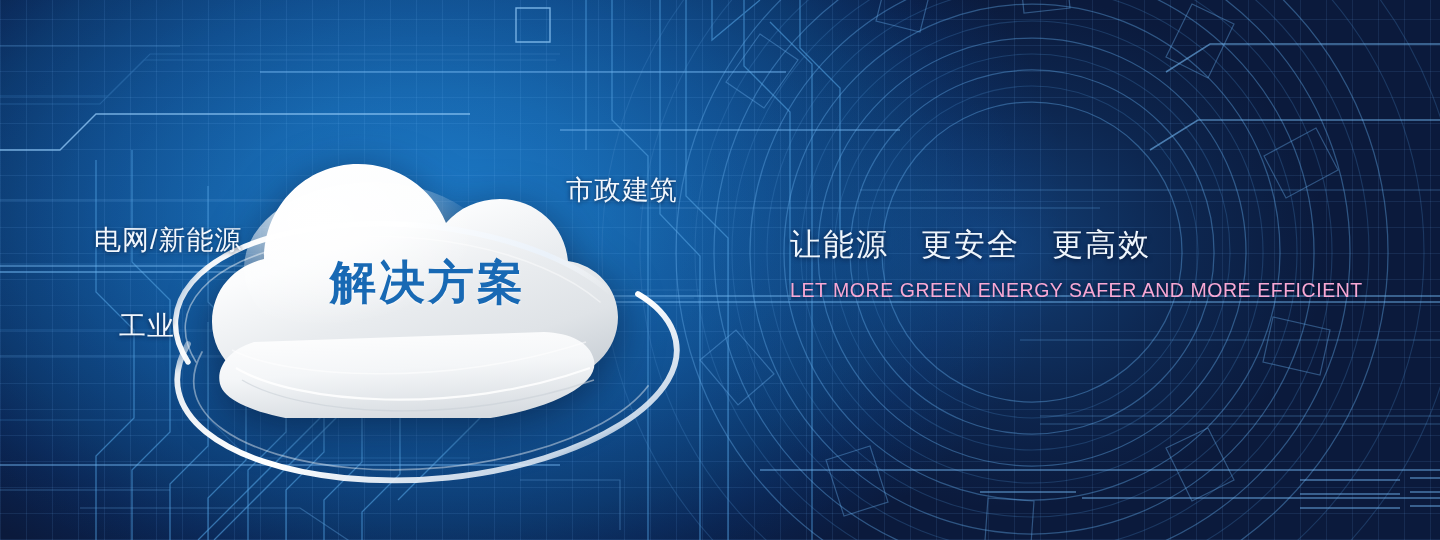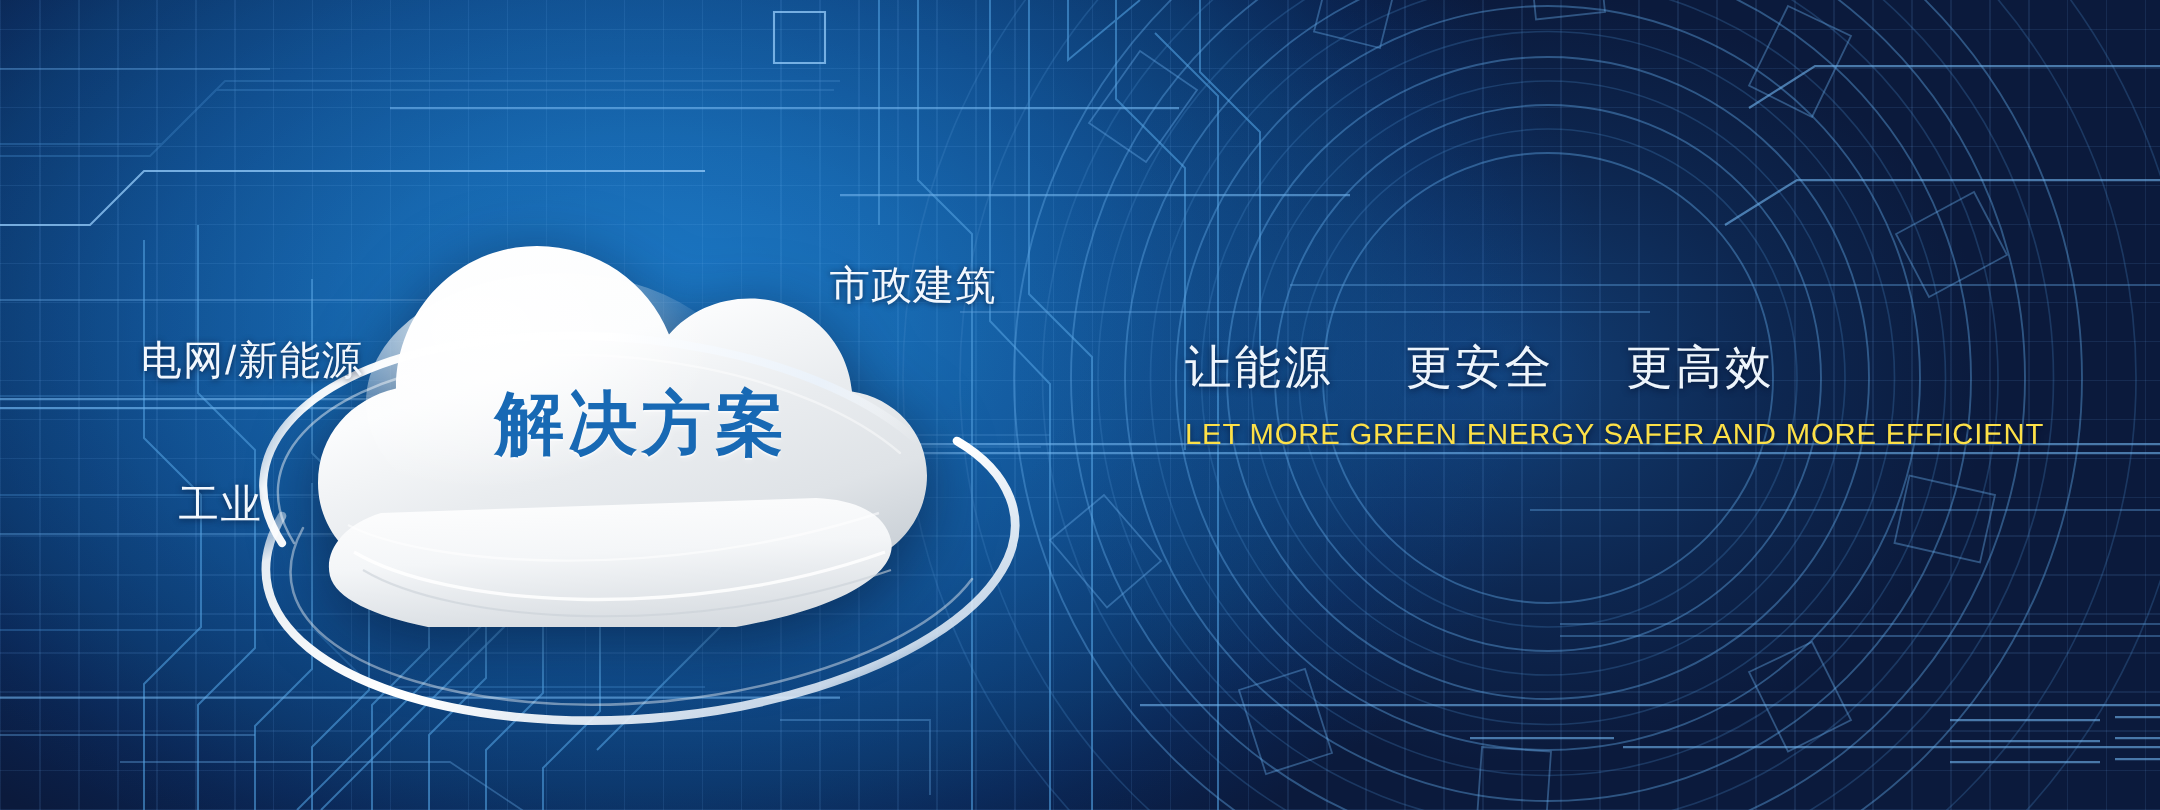--- a/index.html
+++ b/index.html
@@ -59,42 +59,42 @@
   .lbl{
     position:absolute;
     color:#f2f7fd;
     font-size:27px;
     letter-spacing:1px;
     white-space:nowrap;
     text-shadow:0 1px 4px rgba(4,16,44,.75);
     font-weight:400;
   }
   #label-grid-energy{left:78px;top:222px;margin-left:16px;}
-  #label-industry{left:119px;top:318px;}
-  #label-municipal{left:553px;top:172px;text-align:center;}
+  #label-industry{left:119px;top:308px;}
+  #label-municipal{left:566px;top:172px;text-align:center;}
   #label-datacenter{left:625px;top:302px;}
 
   #cloud-title{
     position:absolute;left:330px;top:252px;
     font-size:46px;font-weight:bold;letter-spacing:3px;
     color:#1869b4;
     text-shadow:0 1px 0 rgba(255,255,255,.55), 0 2px 5px rgba(255,255,255,.35);
     white-space:nowrap;
   }
 
   
   #slogan-block{position:absolute;left:790px;top:224px;width:540px;}
   #slogan-cn{
-    display:flex;gap:48px;
+    display:flex;gap:32px;
     color:#eef5fc;font-size:31px;letter-spacing:2px;white-space:nowrap;
     text-shadow:0 1px 5px rgba(3,12,40,.8);
   }
   #slogan-en{
     margin-top:13px;
-    color:#fde047;font-size:19.5px;letter-spacing:.55px;white-space:nowrap;
+    color:#f9a8d4;font-size:19.5px;letter-spacing:.55px;white-space:nowrap;
     text-shadow:0 1px 4px rgba(3,12,40,.8);
   }
 </style>
 </head>
 <body>
 
 <div id="banner">
 
   <div class="layer" id="bg-base"></div>
   <div class="layer" id="bg-right-glow"></div>

